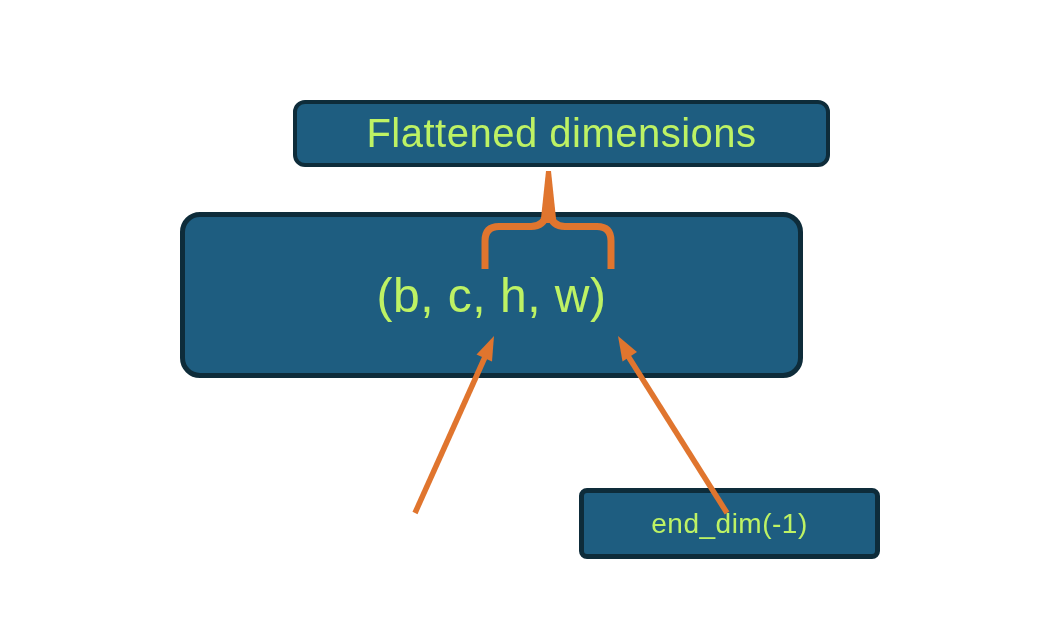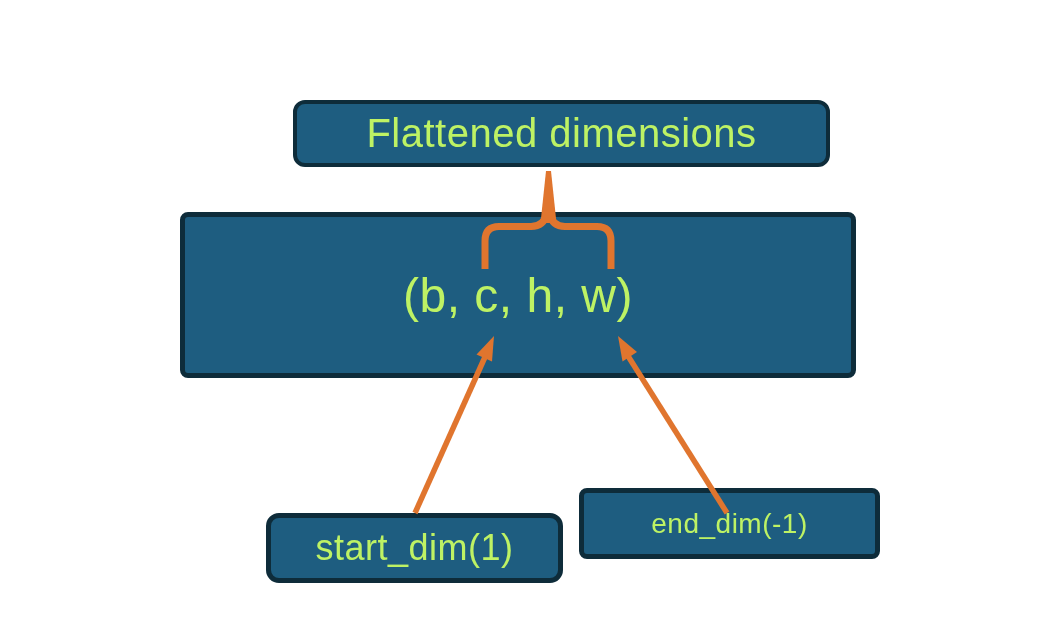--- a/index.html
+++ b/index.html
@@ -27,22 +27,22 @@
   }
   .top-box {
     left: 293px; top: 100px;
     width: 537px; height: 67px;
     border-width: 4px;
     border-radius: 12px;
     font-size: 40px;
   }
   .main-box {
     left: 180px; top: 212px;
-    width: 676px; height: 166px;
-    border-radius: 8px;
+    width: 623px; height: 166px;
+    border-radius: 20px;
     font-size: 48px;
   }
   .start-box {
     left: 266px; top: 513px;
     width: 297px; height: 70px;
     border-radius: 13px;
     font-size: 36px;
   }
   .end-box {
     left: 579px; top: 488px;
@@ -72,23 +72,20 @@
 <div class="canvas">
 
   <div class="box top-box">
     <span>Flattened dimensions</span>
   </div>
 
   <div class="box main-box">
     <span>(b, c, h, w)</span>
   </div>
 
-  <div class="box start-box">
-    <span>start_dim(1)</span>
-  </div>
 
   <div class="box end-box">
     <span>end_dim(-1)</span>
   </div>
 
   <svg class="overlay" viewBox="0 0 1038 632" xmlns="http://www.w3.org/2000/svg">
 
     <g>
       <path class="accent-stroke" stroke-width="7" d="M 485 269 L 485 241 Q 485 226.5 499 226.5 L 531 226.5 Q 544 226.5 547 213 L 548.5 203"></path>
       <path class="accent-stroke" stroke-width="7" d="M 611 269 L 611 241 Q 611 226.5 597 226.5 L 565 226.5 Q 552 226.5 549.5 213 L 548.5 203"></path>

